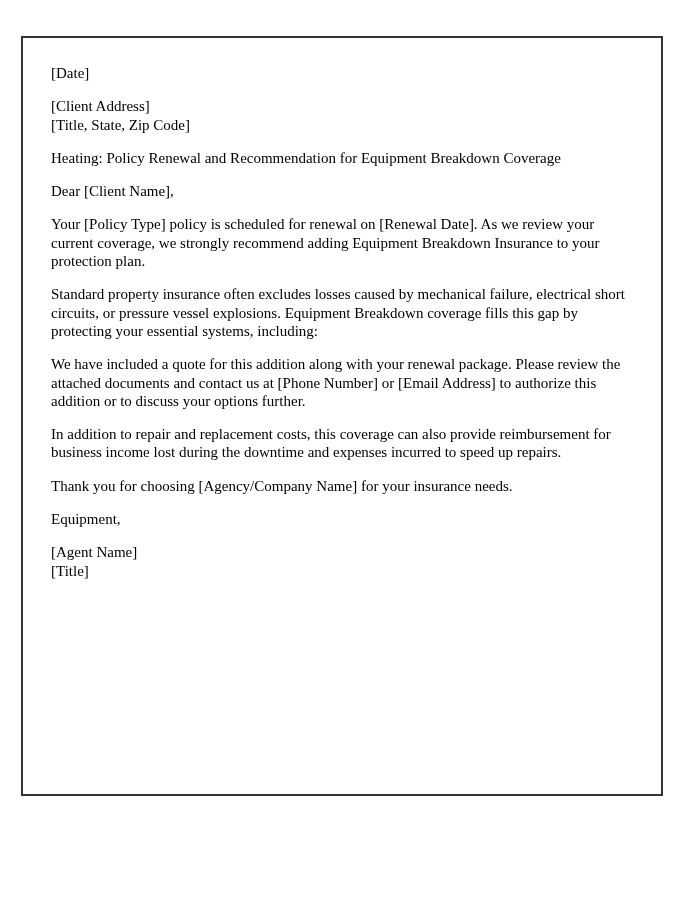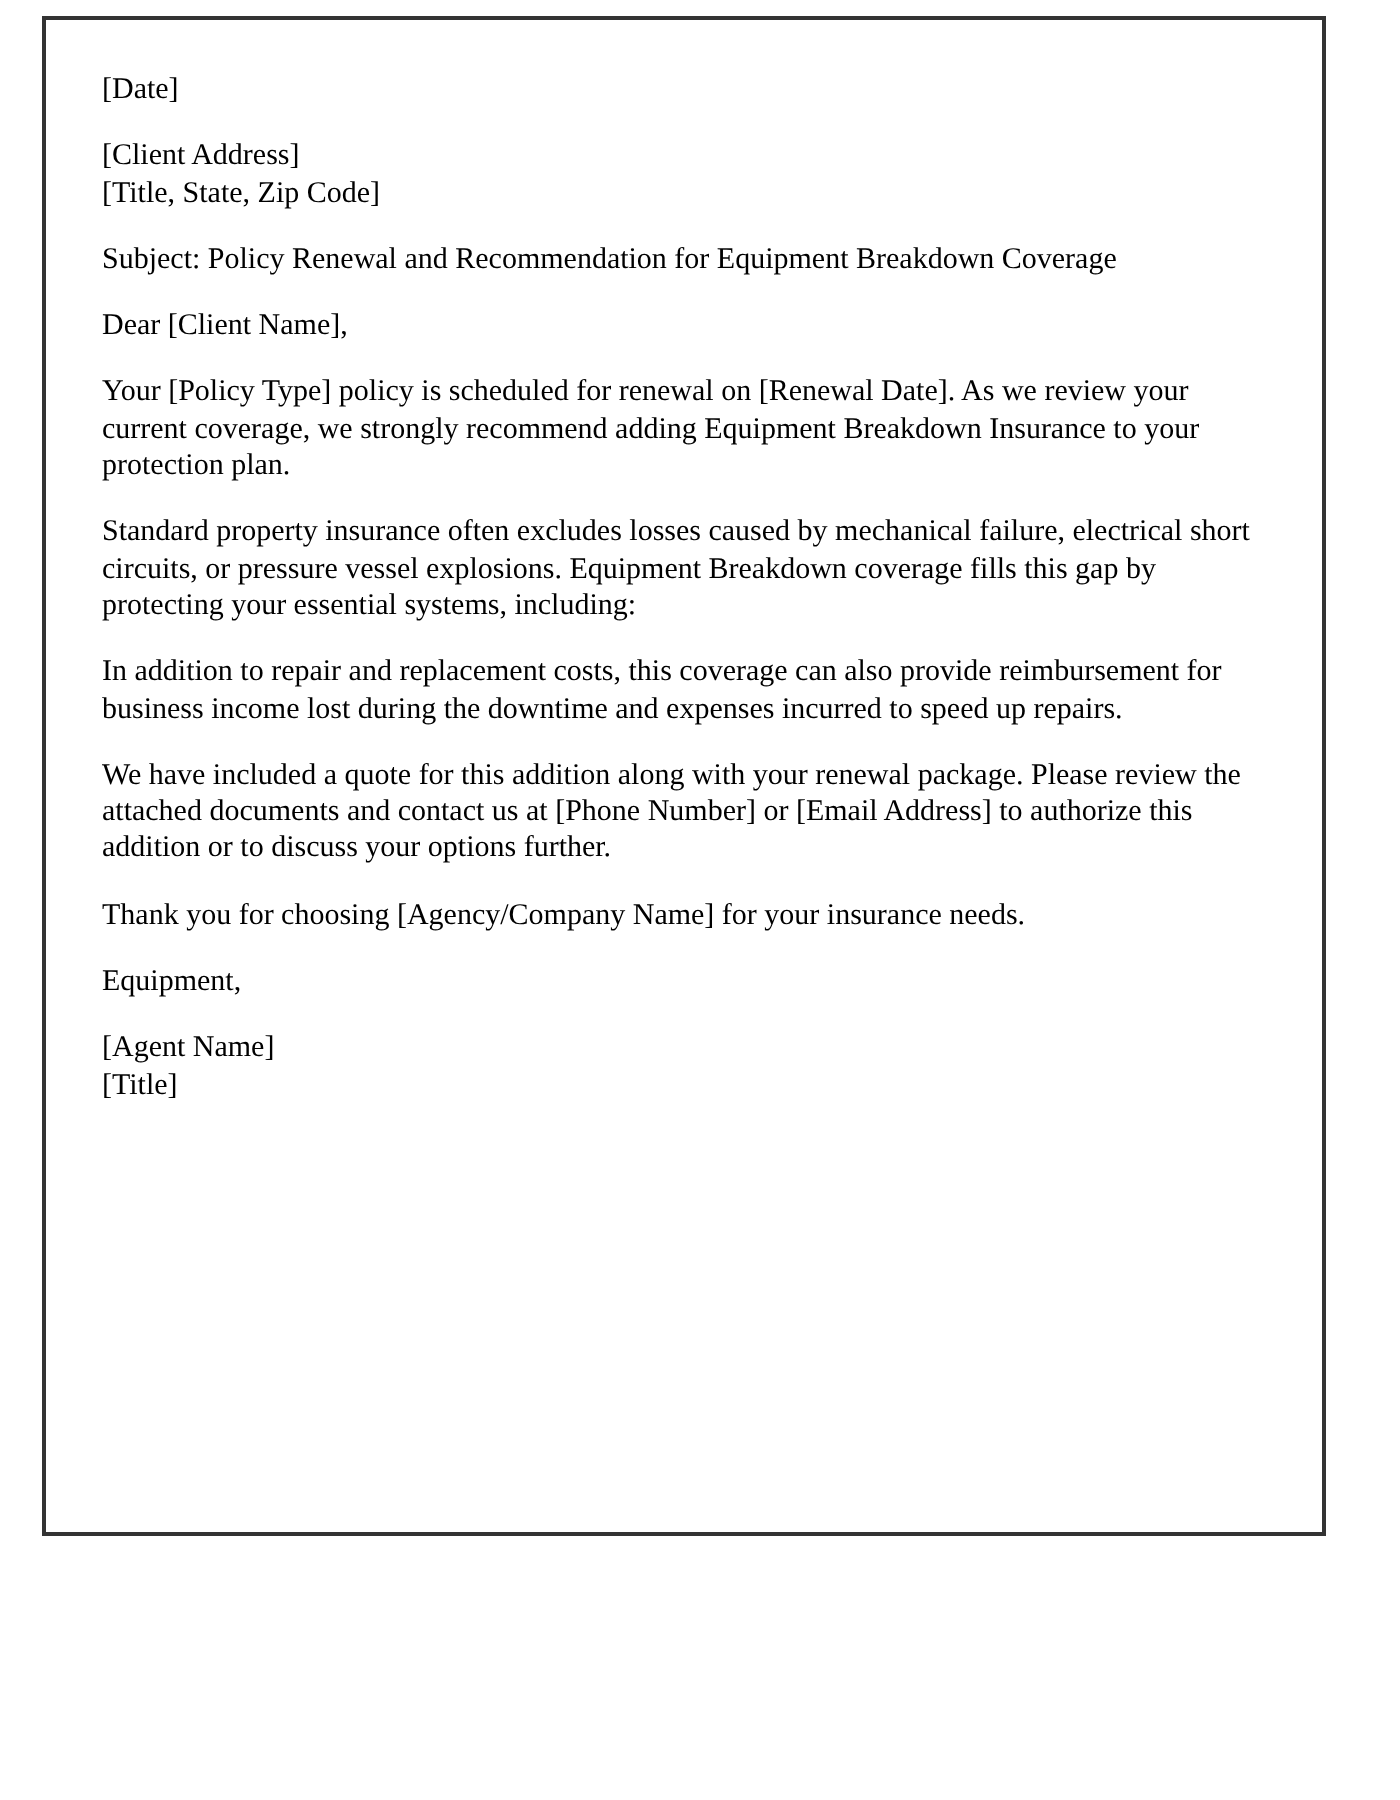--- a/index.html
+++ b/index.html
@@ -13,21 +13,21 @@
     position: relative;
     width: 700px;
     height: 900px;
     background: #ffffff;
     font-family: "Liberation Serif", "DejaVu Serif", serif;
     color: #000000;
   }
   .letter-frame {
     position: absolute;
     left: 21px;
-    top: 8px;
+    top: 36px;
     width: 642px;
     height: 760px;
     border: 2px solid #333333;
     box-sizing: border-box;
     background: #ffffff;
     overflow: hidden;
   }
   .letter-body {
     padding: 26px 26px 0 28px;
     width: 586px;
@@ -56,32 +56,32 @@
   <div class="letter-frame">
     <div class="letter-body">
 
       <p class="block">[Date]</p>
 
       <div class="block">
         <p class="line">[Client Address]</p>
         <p class="line">[Title, State, Zip Code]</p>
       </div>
 
-      <p class="block">Subject: Policy Renewal and Recommendation for Equipment Breakdown Coverage</p>
+      <p class="block">Heating: Policy Renewal and Recommendation for Equipment Breakdown Coverage</p>
 
       <p class="block">Dear [Client Name],</p>
 
       <p class="block">Your [Policy Type] policy is scheduled for renewal on [Renewal Date]. As we review your current coverage, we strongly recommend adding Equipment Breakdown Insurance to your protection plan.</p>
 
       <p class="block">Standard property insurance often excludes losses caused by mechanical failure, electrical short circuits, or pressure vessel explosions. Equipment Breakdown coverage fills this gap by protecting your essential systems, including:</p>
 
 
+      <p class="block">We have included a quote for this addition along with your renewal package. Please review the attached documents and contact us at [Phone Number] or [Email Address] to authorize this addition or to discuss your options further.</p>
+
       <p class="block">In addition to repair and replacement costs, this coverage can also provide reimbursement for business income lost during the downtime and expenses incurred to speed up repairs.</p>
-
-      <p class="block">We have included a quote for this addition along with your renewal package. Please review the attached documents and contact us at [Phone Number] or [Email Address] to authorize this addition or to discuss your options further.</p>
 
       <p class="block">Thank you for choosing [Agency/Company Name] for your insurance needs.</p>
 
       <p class="block">Equipment,</p>
 
       <div class="block">
         <p class="line">[Agent Name]</p>
         <p class="line">[Title]</p>
       </div>
 

